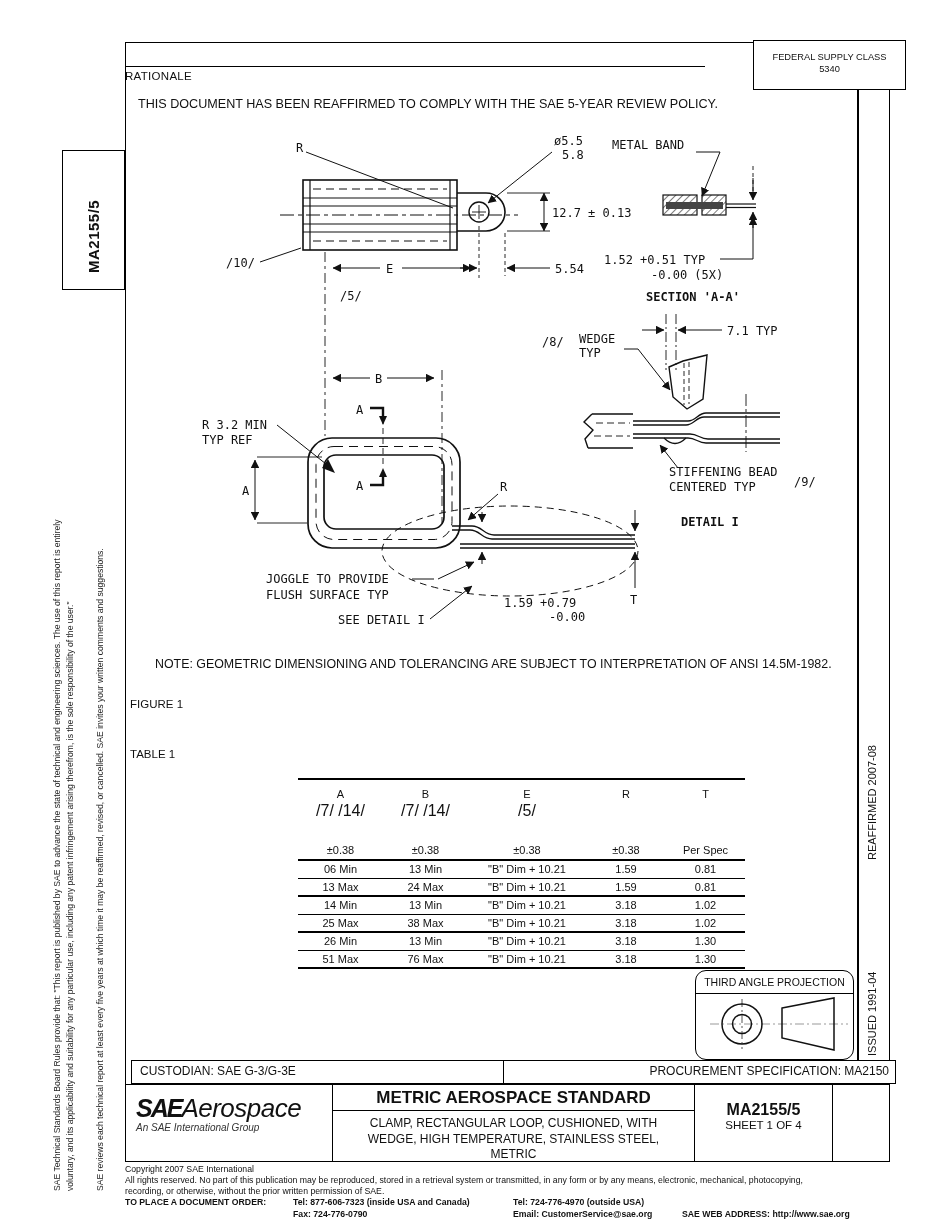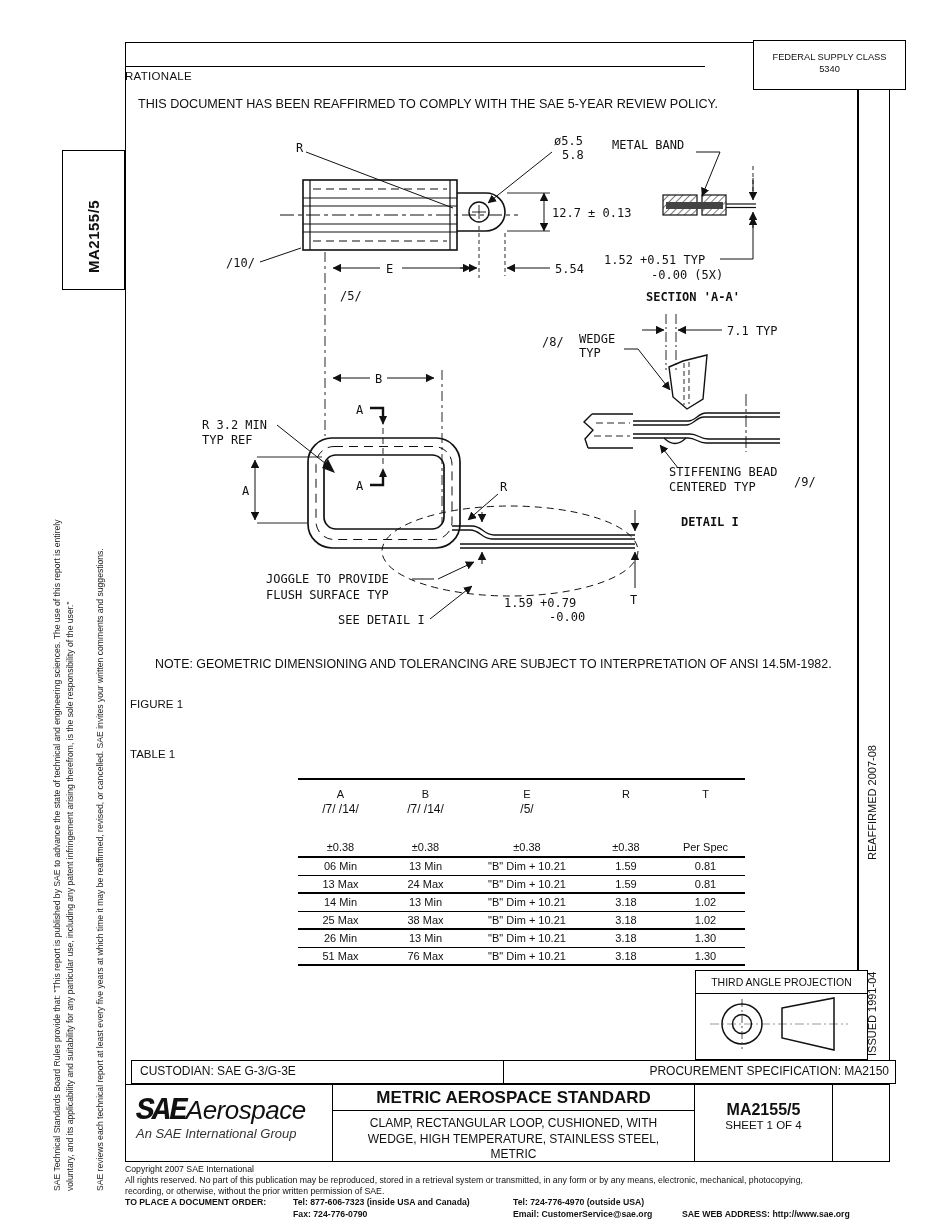--- a/index.html
+++ b/index.html
@@ -17,38 +17,38 @@
   
   svg text{font-family:"DejaVu Sans Mono","Liberation Mono",monospace;font-size:12px;fill:#111;}
   svg text.b{font-weight:bold;}
   
   .note{font-size:12.4px;}
   .cap{font-size:11.5px;}
   
   .spec-table{border-collapse:collapse;width:447px;font-size:11px;border-top:2px solid #000;}
   .spec-table th,.spec-table td{font-weight:normal;text-align:center;padding:0;}
   .spec-table tr.hdr th{height:20px;vertical-align:bottom;padding-bottom:2px;}
-  .spec-table tr.flagr th{height:15px;vertical-align:top;font-size:12px;}
+  .spec-table tr.flagr th{height:15px;vertical-align:top;font-size:16px;}
   .spec-table tr.gap th{height:16px;}
   .spec-table tr.tol th{height:20px;vertical-align:bottom;border-bottom:2.5px solid #000;padding-bottom:3px;}
   .spec-table tbody td{height:16.5px;border-bottom:1px solid #000;}
   .spec-table tbody tr.thick td{border-bottom:2px solid #000;}
   
   .proj-title{font-size:10.5px;text-align:center;border-bottom:1.5px solid #000;height:22px;line-height:22px;}
   
   .cust{font-size:12px;line-height:21px;}
   .tb-cell{position:absolute;top:0;bottom:0;box-sizing:border-box;}
   .headline{font-weight:bold;font-size:17px;text-align:center;line-height:25px;border-bottom:1.5px solid #000;height:26px;box-sizing:border-box;}
   .title-lines{font-size:12px;line-height:15.5px;text-align:center;padding-top:5px;}
   .docnum{font-weight:bold;font-size:16px;text-align:center;padding-top:16px;}
   .sheet{font-size:11.5px;text-align:center;}
   .logo-top{white-space:nowrap;}
-  .logo-sae{font-weight:bold;font-style:italic;font-size:31px;letter-spacing:-2px;font-family:Liberation Mono, monospace;}
+  .logo-sae{font-weight:bold;font-style:italic;font-size:25px;letter-spacing:-2px;}
   .logo-aero{font-style:italic;font-size:26px;letter-spacing:-.5px;}
-  .logo-sub{font-style:italic;font-size:13px;color:#333;margin-top:-2px;}
+  .logo-sub{font-style:italic;font-size:10px;color:#333;margin-top:-2px;}
   
   .foot{font-size:8.7px;line-height:10.8px;color:#111;}
   .foot.b{font-weight:bold;}
 </style>
 </head>
 <body>
 
 <div class="page">
 
   <div class="abs box" style="left:62px;top:150px;width:63px;height:140px;">
@@ -315,21 +315,21 @@
       <tr class="thick">
         <td>51 Max</td>
           <td>76 Max</td>
           <td>"B" Dim + 10.21</td>
           <td>3.18</td>
           <td>1.30</td>
       </tr>
     </tbody>
   </table>
 
-  <div class="abs box" style="left:695px;top:970px;width:173px;height:90px;">
+  <div class="abs box" style="left:695px;top:970px;width:159px;height:90px;border-radius:11px;">
     <div class="proj-title">THIRD ANGLE PROJECTION</div>
     <svg width="160" height="62" viewBox="0 0 160 62">
       <line x1="14" y1="30" x2="152" y2="30" stroke="#999" stroke-width="1.2" stroke-dasharray="9 3 2 3"></line>
       <line x1="46" y1="5" x2="46" y2="55" stroke="#555" stroke-width="1" stroke-dasharray="8 3 2 3"></line>
       <circle cx="46" cy="30" r="20" fill="none" stroke="#111" stroke-width="1.5"></circle>
       <circle cx="46" cy="30" r="9.5" fill="none" stroke="#111" stroke-width="1.5"></circle>
       <polygon points="86,14 138,4 138,56 86,44" fill="none" stroke="#111" stroke-width="1.5"></polygon>
     </svg>
   </div>
 

